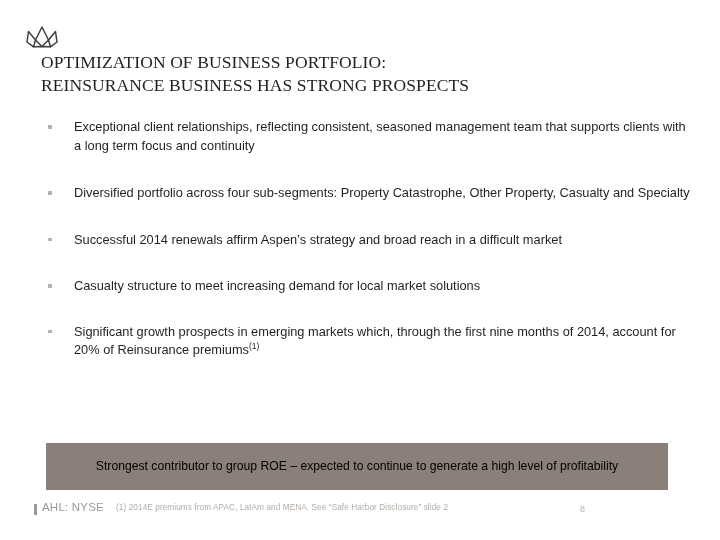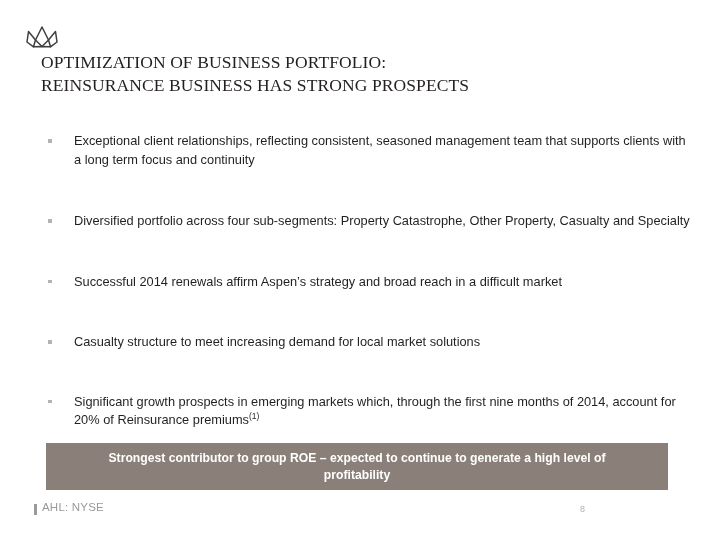--- a/index.html
+++ b/index.html
@@ -62,21 +62,20 @@
   .bullet-marker {
     position: absolute;
     left: 2px;
     top: 7px;
     width: 3.5px;
     height: 3.5px;
     background: #b3b3b3;
   }
   .bullet-text {
     display: block;
-    margin-top: 14px;
   }
   .bullet-text sup {
     font-size: 8.5px;
     vertical-align: super;
     line-height: 0;
   }
   .sp-1 { height: 29px; }
   .sp-2 { height: 28px; }
   .sp-3 { height: 28px; }
   .sp-4 { height: 27px; }
@@ -90,23 +89,23 @@
     width: 622px;
     height: 47px;
     background: #8a8079;
     display: flex;
     align-items: center;
     justify-content: center;
     box-sizing: border-box;
     padding: 0 40px;
   }
   #callout-text {
-    color: #ffffff;
+    color: #000000;
     font-size: 12.2px;
-    font-weight: bold;
+    font-weight: normal;
     line-height: 16.5px;
     text-align: center;
   }
 
   
   #footer {
     position: absolute;
     left: 0;
     top: 501px;
     width: 608px;
@@ -200,16 +199,17 @@
 
   </div>
 
   <div id="callout">
     <div id="callout-text">Strongest contributor to group ROE – expected to continue to generate a high level of profitability</div>
   </div>
 
   <div id="footer">
     <span id="ticker-mark"></span>
     <span id="ticker-label">AHL: NYSE</span>
+    <span id="footnote">(1)  2014E premiums from APAC, LatAm and MENA. See “Safe Harbor Disclosure” slide 2</span>
     <span id="page-number">8</span>
   </div>
 
 </div>
 
 </body></html>

